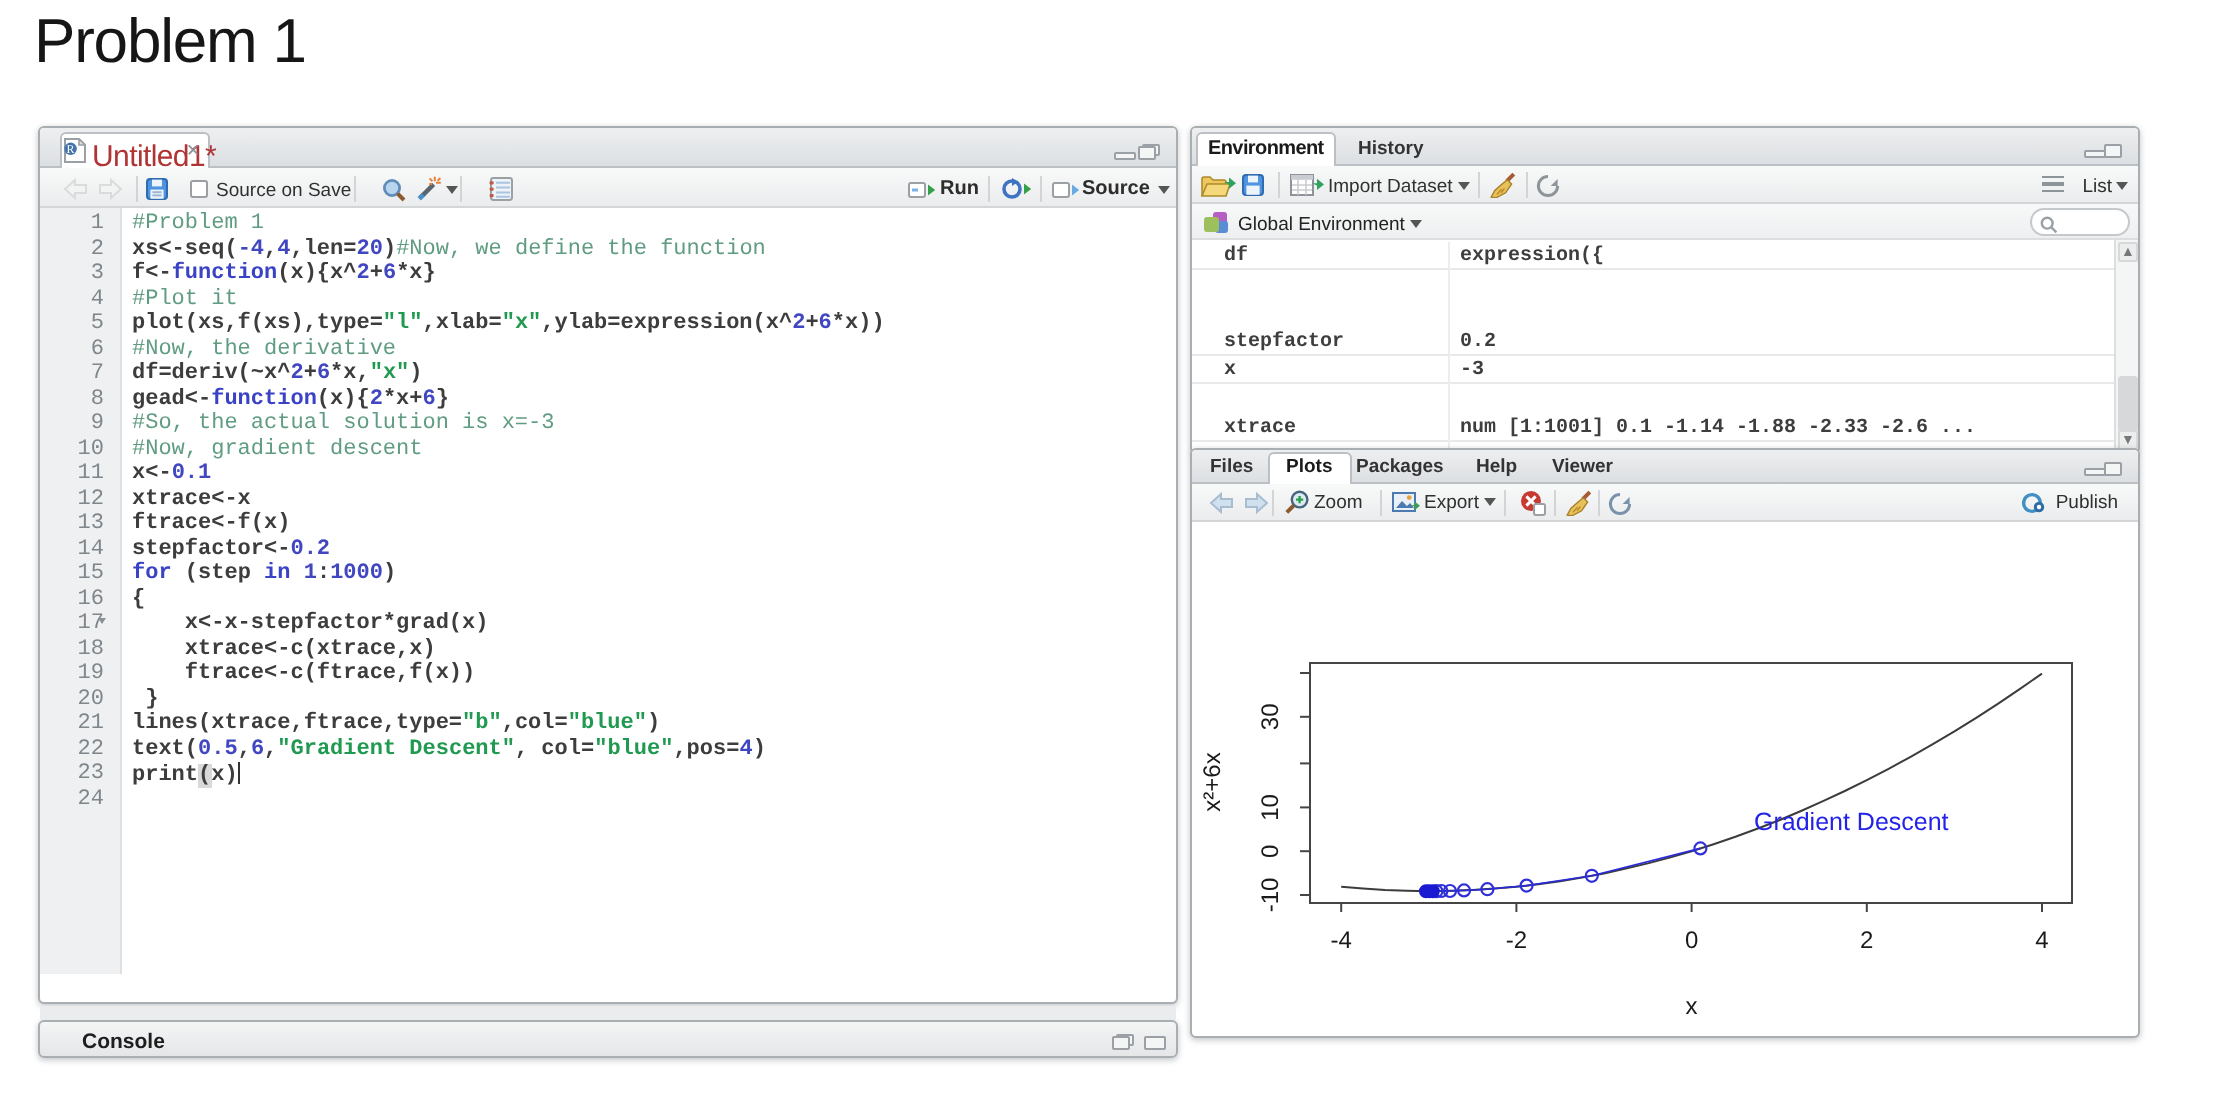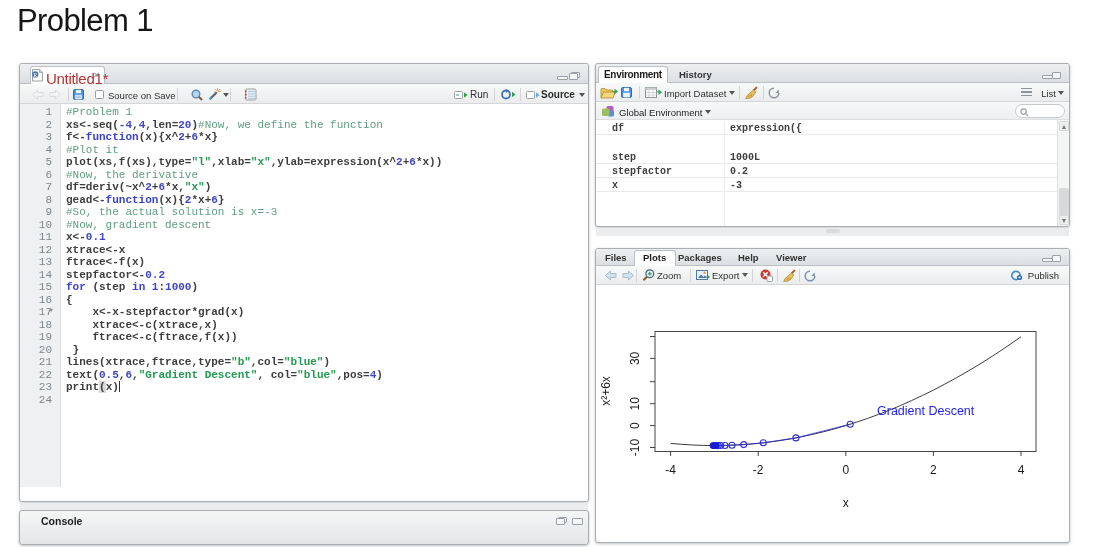--- a/index.html
+++ b/index.html
@@ -120,21 +120,21 @@
         <rect x="0.8" y="5.8" width="2" height="1.6" rx=".5"></rect>
         <rect x="0.8" y="9" width="2" height="1.6" rx=".5"></rect>
       </g>
   </svg>
 
   <svg class="abs" style="left:434px; top:26px;" width="14" height="10" viewBox="0 0 14 10">
     <rect x=".5" y="1.5" width="8" height="7" rx="1" fill="#fff" stroke="#9aa0a4"></rect>
     <line x1="2" y1="5" x2="5" y2="5" stroke="#7ab2e8" stroke-width="1.4"></line>
     <path d="M7 5 H10 V2.2 L13.6 5 L10 7.8 V5 Z" fill="#35a048"></path>
   </svg>
-  <div class="ui" style="left:450px; top:25px; font-size:10px; font-weight:normal; color:#2d2d2d;">Run</div>
+  <div class="ui" style="left:450px; top:25px; font-size:10px; font-weight:bold; color:#2d2d2d;">Run</div>
   <div class="tsep" style="left:474px; top:24px; height:13px;"></div>
   <svg class="abs" style="left:481px; top:25px;" width="15" height="11" viewBox="0 0 15 11">
     <circle cx="5" cy="5.5" r="4" fill="none" stroke="#3f74c2" stroke-width="1.8"></circle>
     <path d="M5 0 l3 2 -3 2 z" fill="#3f74c2"></path>
     <path d="M8 5.5 H11 V2.7 L14.6 5.5 L11 8.3 V5.5 Z" fill="#35a048"></path>
   </svg>
   <div class="tsep" style="left:500px; top:24px; height:13px;"></div>
   <svg class="abs" style="left:506px; top:26px;" width="14" height="10" viewBox="0 0 14 10">
     <rect x=".5" y="1.5" width="8" height="7" rx="1" fill="#fff" stroke="#9aa0a4"></rect>
     <path d="M7 5 H10 V2.2 L13.6 5 L10 7.8 V5 Z" fill="#6aaae4"></path>
@@ -163,21 +163,21 @@
     x&lt;-x-stepfactor*grad(x)
     xtrace&lt;-c(xtrace,x)
     ftrace&lt;-c(ftrace,f(x))
  }
 lines(xtrace,ftrace,type=<span class="s">"b"</span>,col=<span class="s">"blue"</span>)
 text(<span class="n">0.5</span>,<span class="n">6</span>,<span class="s">"Gradient Descent"</span>, col=<span class="s">"blue"</span>,pos=<span class="n">4</span>)
 print<span style="background:#d9d9d9">(</span>x)<span style="display:inline-block; width:1px; height:11px; background:#333; vertical-align:-2px;"></span></div>
   </div>
 </div>
 
-<div class="pane" id="consolepane" style="left:19px; top:510px; width:570px; height:35px;
+<div class="pane" id="consolepane" style="left:19px; top:510px; width:570px; height:19px;
   background:linear-gradient(#f4f5f5,#e4e6e8);">
   <div class="ui" style="left:21px; top:4px; font-size:10.5px; font-weight:bold; color:#1e1e1e;">Console</div>
   <div class="winbtns" style="right:5px; top:5px; width:28px;">
       <span class="wb3" style="right:16px; bottom:2.5px;"></span>
       <span class="wb2" style="right:18.5px; bottom:0;"></span>
       <span class="wb2" style="right:0; width:11px;"></span>
     </div>
 </div>
 
 <div class="pane" id="envpane" style="left:595px; top:63px; width:475px; height:164px;">
@@ -244,46 +244,46 @@
     <svg class="abs" style="left:4px; top:2.5px;" width="9" height="9" viewBox="0 0 9 9">
       <circle cx="3.6" cy="3.6" r="2.7" fill="none" stroke="#9aa0a4" stroke-width="1.2"></circle>
       <line x1="5.7" y1="5.7" x2="8.2" y2="8.2" stroke="#9aa0a4" stroke-width="1.2"></line>
     </svg>
   </div>
 
   <div class="erow" style="top:57.3px;">
       <span class="nm">df</span>
       <span class="vl">expression({</span>
     </div>
-  <div class="erow" style="top:85.7px;">
-      <span class="nm">step</span>
-      <span class="vl">1000L</span>
-    </div>
   <div class="erow" style="top:99.9px;">
       <span class="nm">stepfactor</span>
       <span class="vl">0.2</span>
     </div>
   <div class="erow" style="top:114.1px;">
       <span class="nm">x</span>
       <span class="vl">-3</span>
+    </div>
+  <div class="erow" style="top:142.5px;">
+      <span class="nm">xtrace</span>
+      <span class="vl">num [1:1001] 0.1 -1.14 -1.88 -2.33 -2.6 ...</span>
     </div>
   <div class="colline" style="left:128px; top:57px; height:106px;"></div>
   <div class="sbar" style="right:0; top:56px; bottom:0;">
     <div class="sarr" style="top:1px;">▲</div>
     <div class="sarr" style="bottom:1px;">▼</div>
     <div class="abs" style="left:1px; top:68px; width:10px; height:28px; background:#d6d8da; border-radius:2px;"></div>
   </div>
 </div>
 
 <div class="abs" style="left:20px; top:503px; width:568px; height:7px; background:#ebecee;"></div>
 <div class="abs" style="left:596px; top:228px; width:473px; height:8px; background:#ebecee;"></div>
 
 <div class="abs" style="left:826px; top:229px; width:14px; height:4px; background:#d8dadc; border-radius:2px;"></div>
 
-<div class="pane" id="plotspane" style="left:595px; top:248px; width:475px; height:295px;">
+<div class="pane" id="plotspane" style="left:595px; top:224px; width:475px; height:295px;">
   <div class="tabbar" style="height:17px;"></div>
   <div class="tablbl" style="left:9px; top:3px; font-size:9.5px;">Files</div>
   <div class="tab" style="left:38px; top:1px; width:42px; height:16px;"></div>
   <div class="ui" style="left:47px; top:3px; font-size:9.5px; font-weight:bold; color:#1a1a1a;">Plots</div>
   <div class="tablbl" style="left:82px; top:3px; font-size:9.5px;">Packages</div>
   <div class="tablbl" style="left:142px; top:3px; font-size:9.5px;">Help</div>
   <div class="tablbl" style="left:180px; top:3px; font-size:9.5px;">Viewer</div>
   <div class="winbtns" style="right:8px; top:4px; width:19px;">
       <span class="wb1"></span>
       <span class="wb2" style="right:0;"></span>

